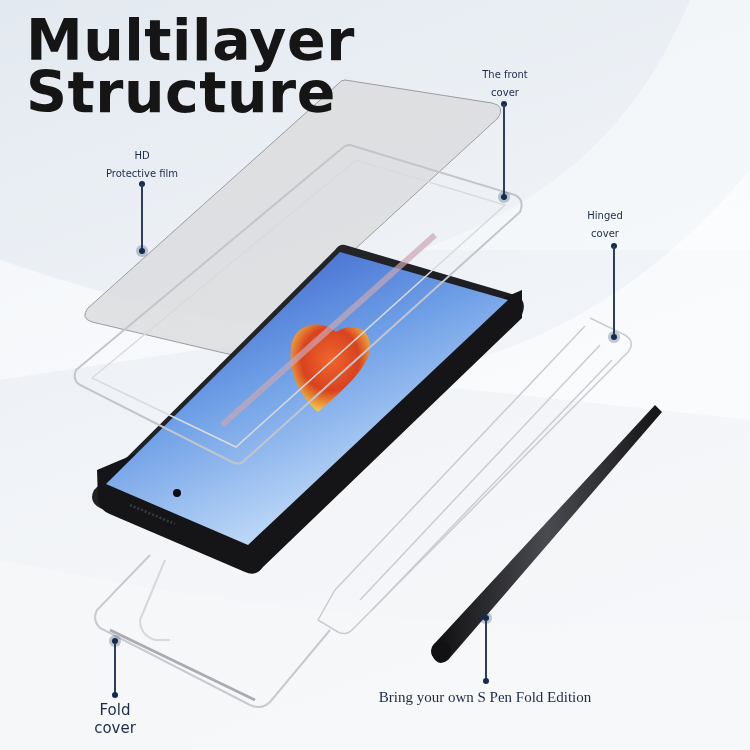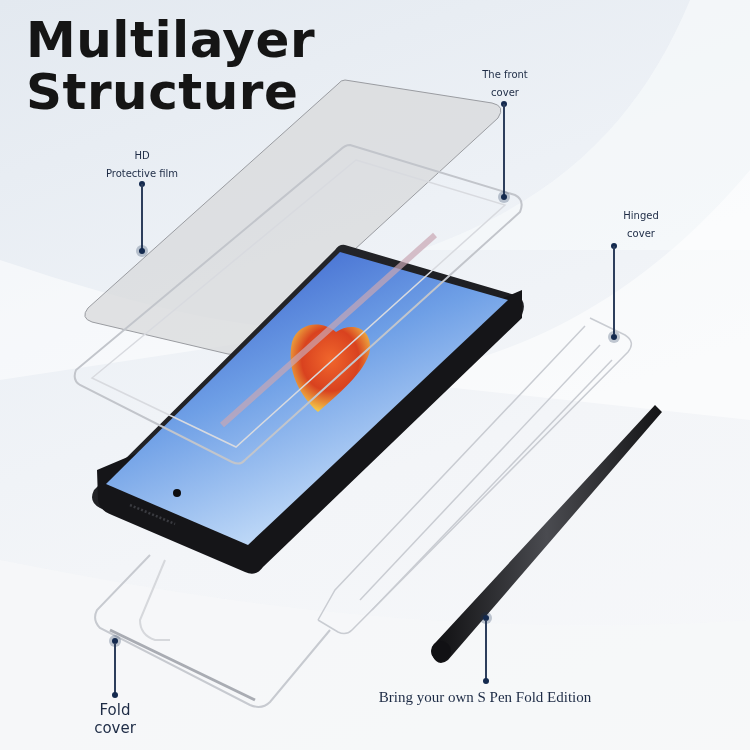--- a/index.html
+++ b/index.html
@@ -5,21 +5,21 @@
   html, body { margin: 0; padding: 0; }
   body { width: 750px; height: 750px; overflow: hidden; font-family: "DejaVu Sans", "Liberation Sans", sans-serif; }
   .stage {
     position: relative; width: 750px; height: 750px; overflow: hidden;
     background: linear-gradient(160deg, #e3e9f0 0%, #edf1f6 35%, #f3f5f8 60%, #f7f8fa 100%);
   }
   .bg-svg { position: absolute; left: 0; top: 0; width: 750px; height: 750px; }
   .title {
     position: absolute; left: 26px; top: 14px; margin: 0;
     font-family: "DejaVu Sans", sans-serif; font-weight: bold;
-    font-size: 50px; line-height: 52px; color: #151515; letter-spacing: 0.5px;
+    font-size: 57px; line-height: 52px; color: #151515; letter-spacing: 0.5px;
   }
   .title span { display: block; }
   .label {
     position: absolute; text-align: center; color: #1d2b45;
     font-family: "DejaVu Sans", sans-serif; font-size: 10px; line-height: 18px;
   }
   .label span { display: block; white-space: nowrap; }
   .label.wide { font-size: 15px; }
   .leader { position: absolute; width: 1.5px; background: #2d3e5c; }
   .dot { position: absolute; width: 6px; height: 6px; border-radius: 50%; background: #142a4f; }
@@ -110,21 +110,21 @@
   <div class="dot halo" style="left: 501px; top: 194px;"></div>
 
   <div class="label" style="left: 80px; top: 147px; width: 124px;">
     <span>HD</span>
     <span>Protective film</span>
   </div>
   <div class="dot" style="left: 139px; top: 181px;"></div>
   <div class="leader" style="left: 141px; top: 184px; height: 66px;"></div>
   <div class="dot halo" style="left: 139px; top: 248px;"></div>
 
-  <div class="label" style="left: 604px; top: 207px; width: 74px;">
+  <div class="label" style="left: 568px; top: 207px; width: 74px;">
     <span>Hinged</span>
     <span>cover</span>
   </div>
   <div class="dot" style="left: 611px; top: 243px;"></div>
   <div class="leader" style="left: 613px; top: 246px; height: 88px;"></div>
   <div class="dot halo" style="left: 611px; top: 334px;"></div>
 
   <div class="dot halo" style="left: 112px; top: 638px;"></div>
   <div class="leader" style="left: 114px; top: 643px; height: 52px;"></div>
   <div class="dot" style="left: 112px; top: 692px;"></div>

